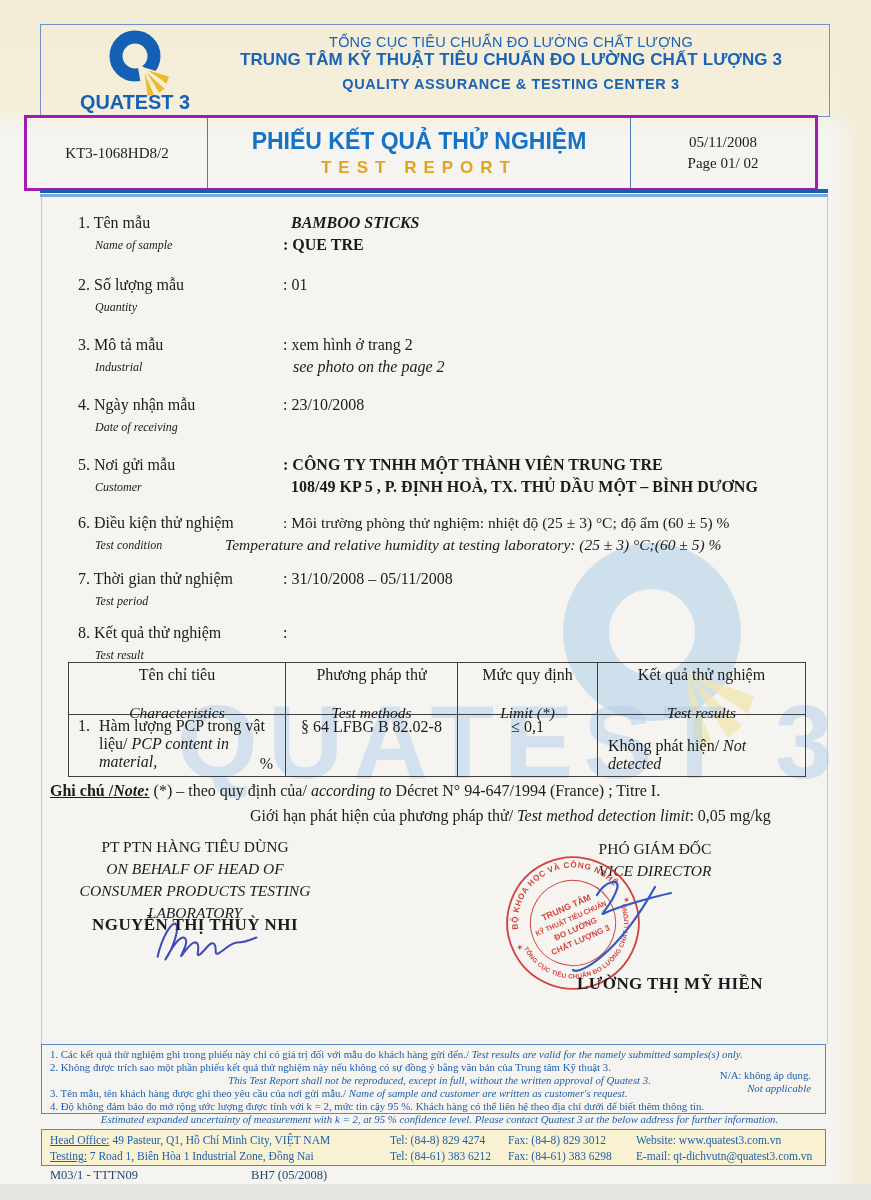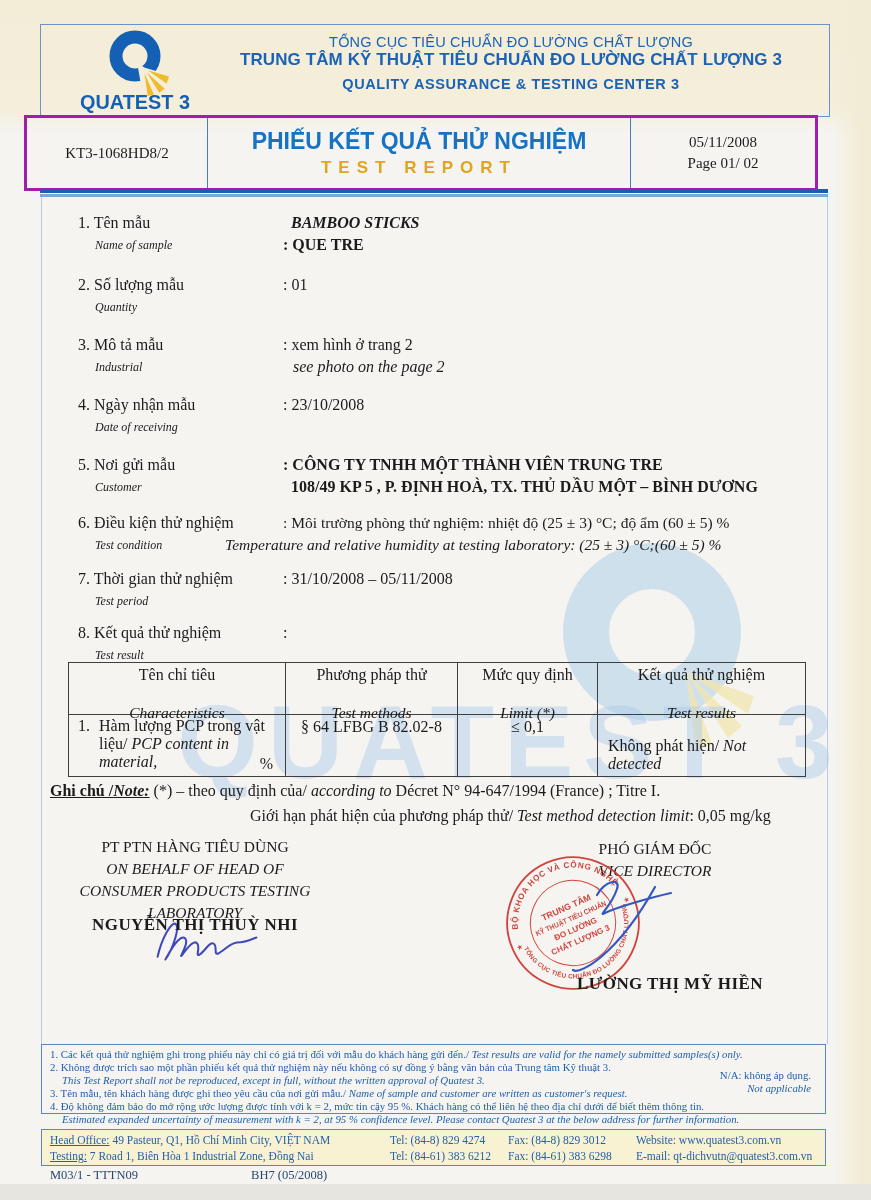--- a/index.html
+++ b/index.html
@@ -77,21 +77,21 @@
 
   
   .sig-title{position:absolute;text-align:center;font-size:15.5px;line-height:22px;}
   .sig-name{position:absolute;text-align:center;font-weight:bold;font-size:17px;letter-spacing:.4px;}
   .ink{position:absolute;}
   .stamp{position:absolute;left:503px;top:851px;width:140px;height:144px;transform:rotate(-24deg);opacity:.92;}
 
   
   .fnotes{position:absolute;left:41px;top:1044px;width:785px;height:70px;border:1px solid var(--line-blue);
           color:var(--footer-blue);font-size:10.8px;line-height:13.1px;padding:3px 8px 0 8px;box-sizing:border-box;}
-  .fnotes .ind{padding-left:12px;}
+  .fnotes .ind{padding-left:12px;text-align:center;}
   .fna{position:absolute;right:14px;top:24px;text-align:right;line-height:13.1px;}
   .contact{position:absolute;left:41px;top:1129px;width:785px;height:37px;border:1px solid var(--line-blue);
            background:#f8f2d2;color:var(--footer-blue);font-size:11.5px;box-sizing:border-box;padding:2px 8px 0 8px;}
   .crow{display:grid;grid-template-columns:340px 118px 128px auto;line-height:16px;}
   .contact-label{text-decoration:underline;}
   .doc-meta{position:absolute;left:50px;top:1168px;font-size:12.5px;color:#27476f;}
   .doc-meta .bh{margin-left:110px;}
 </style>
 </head>
 <body>

